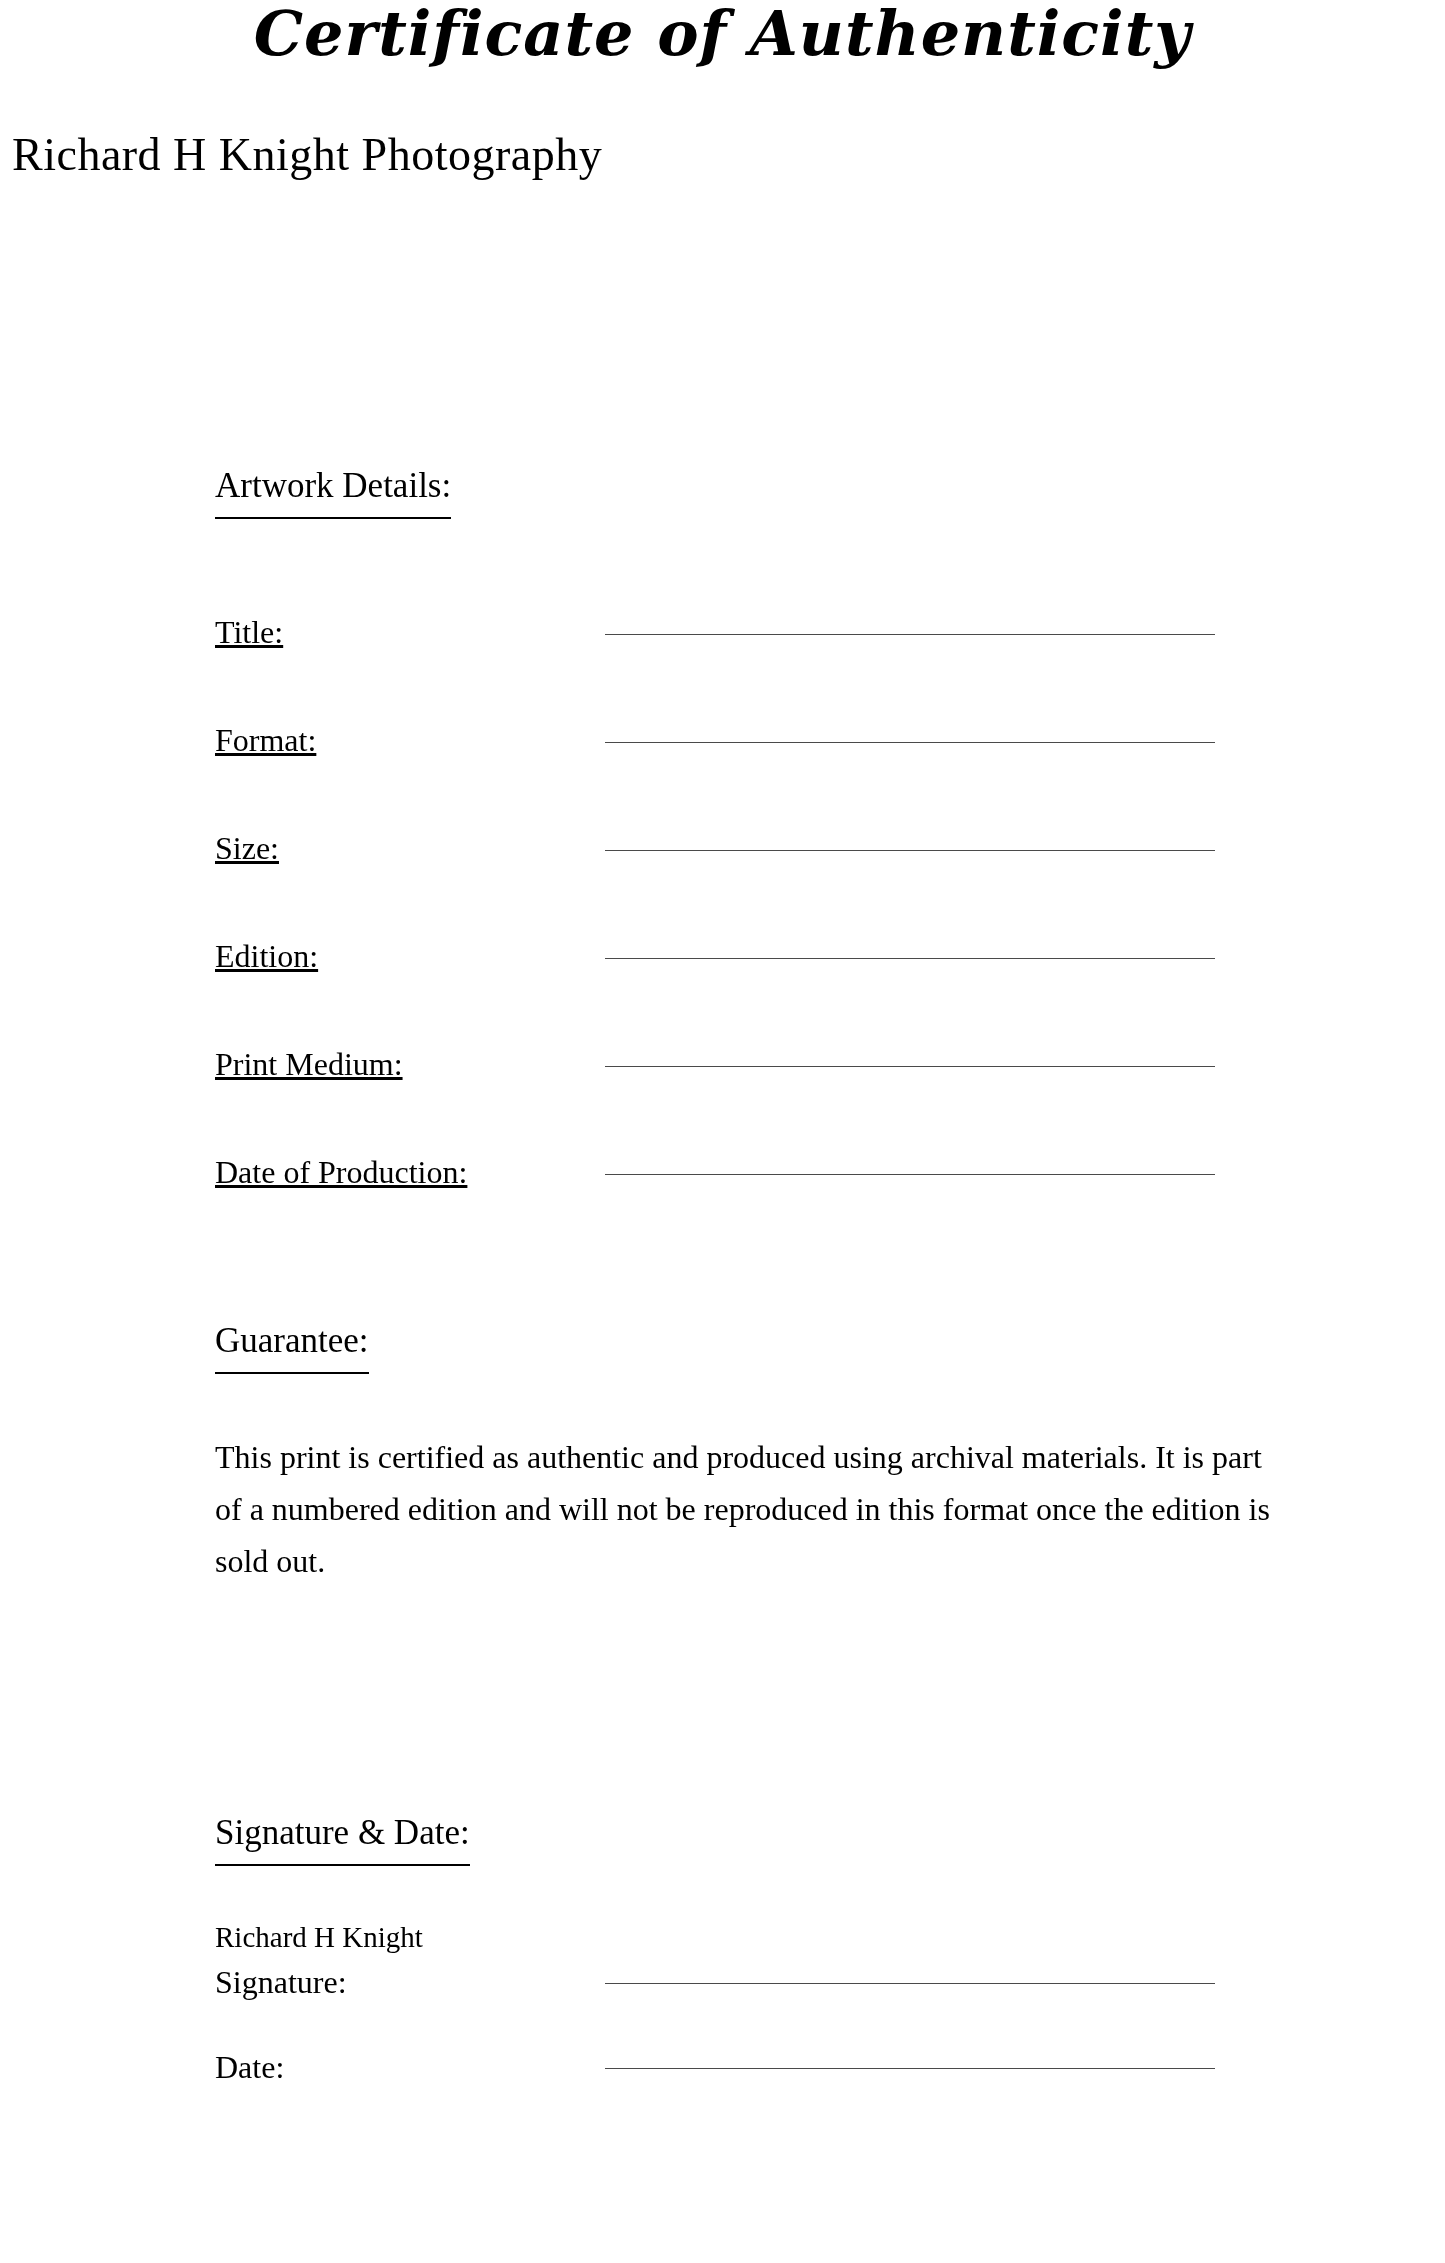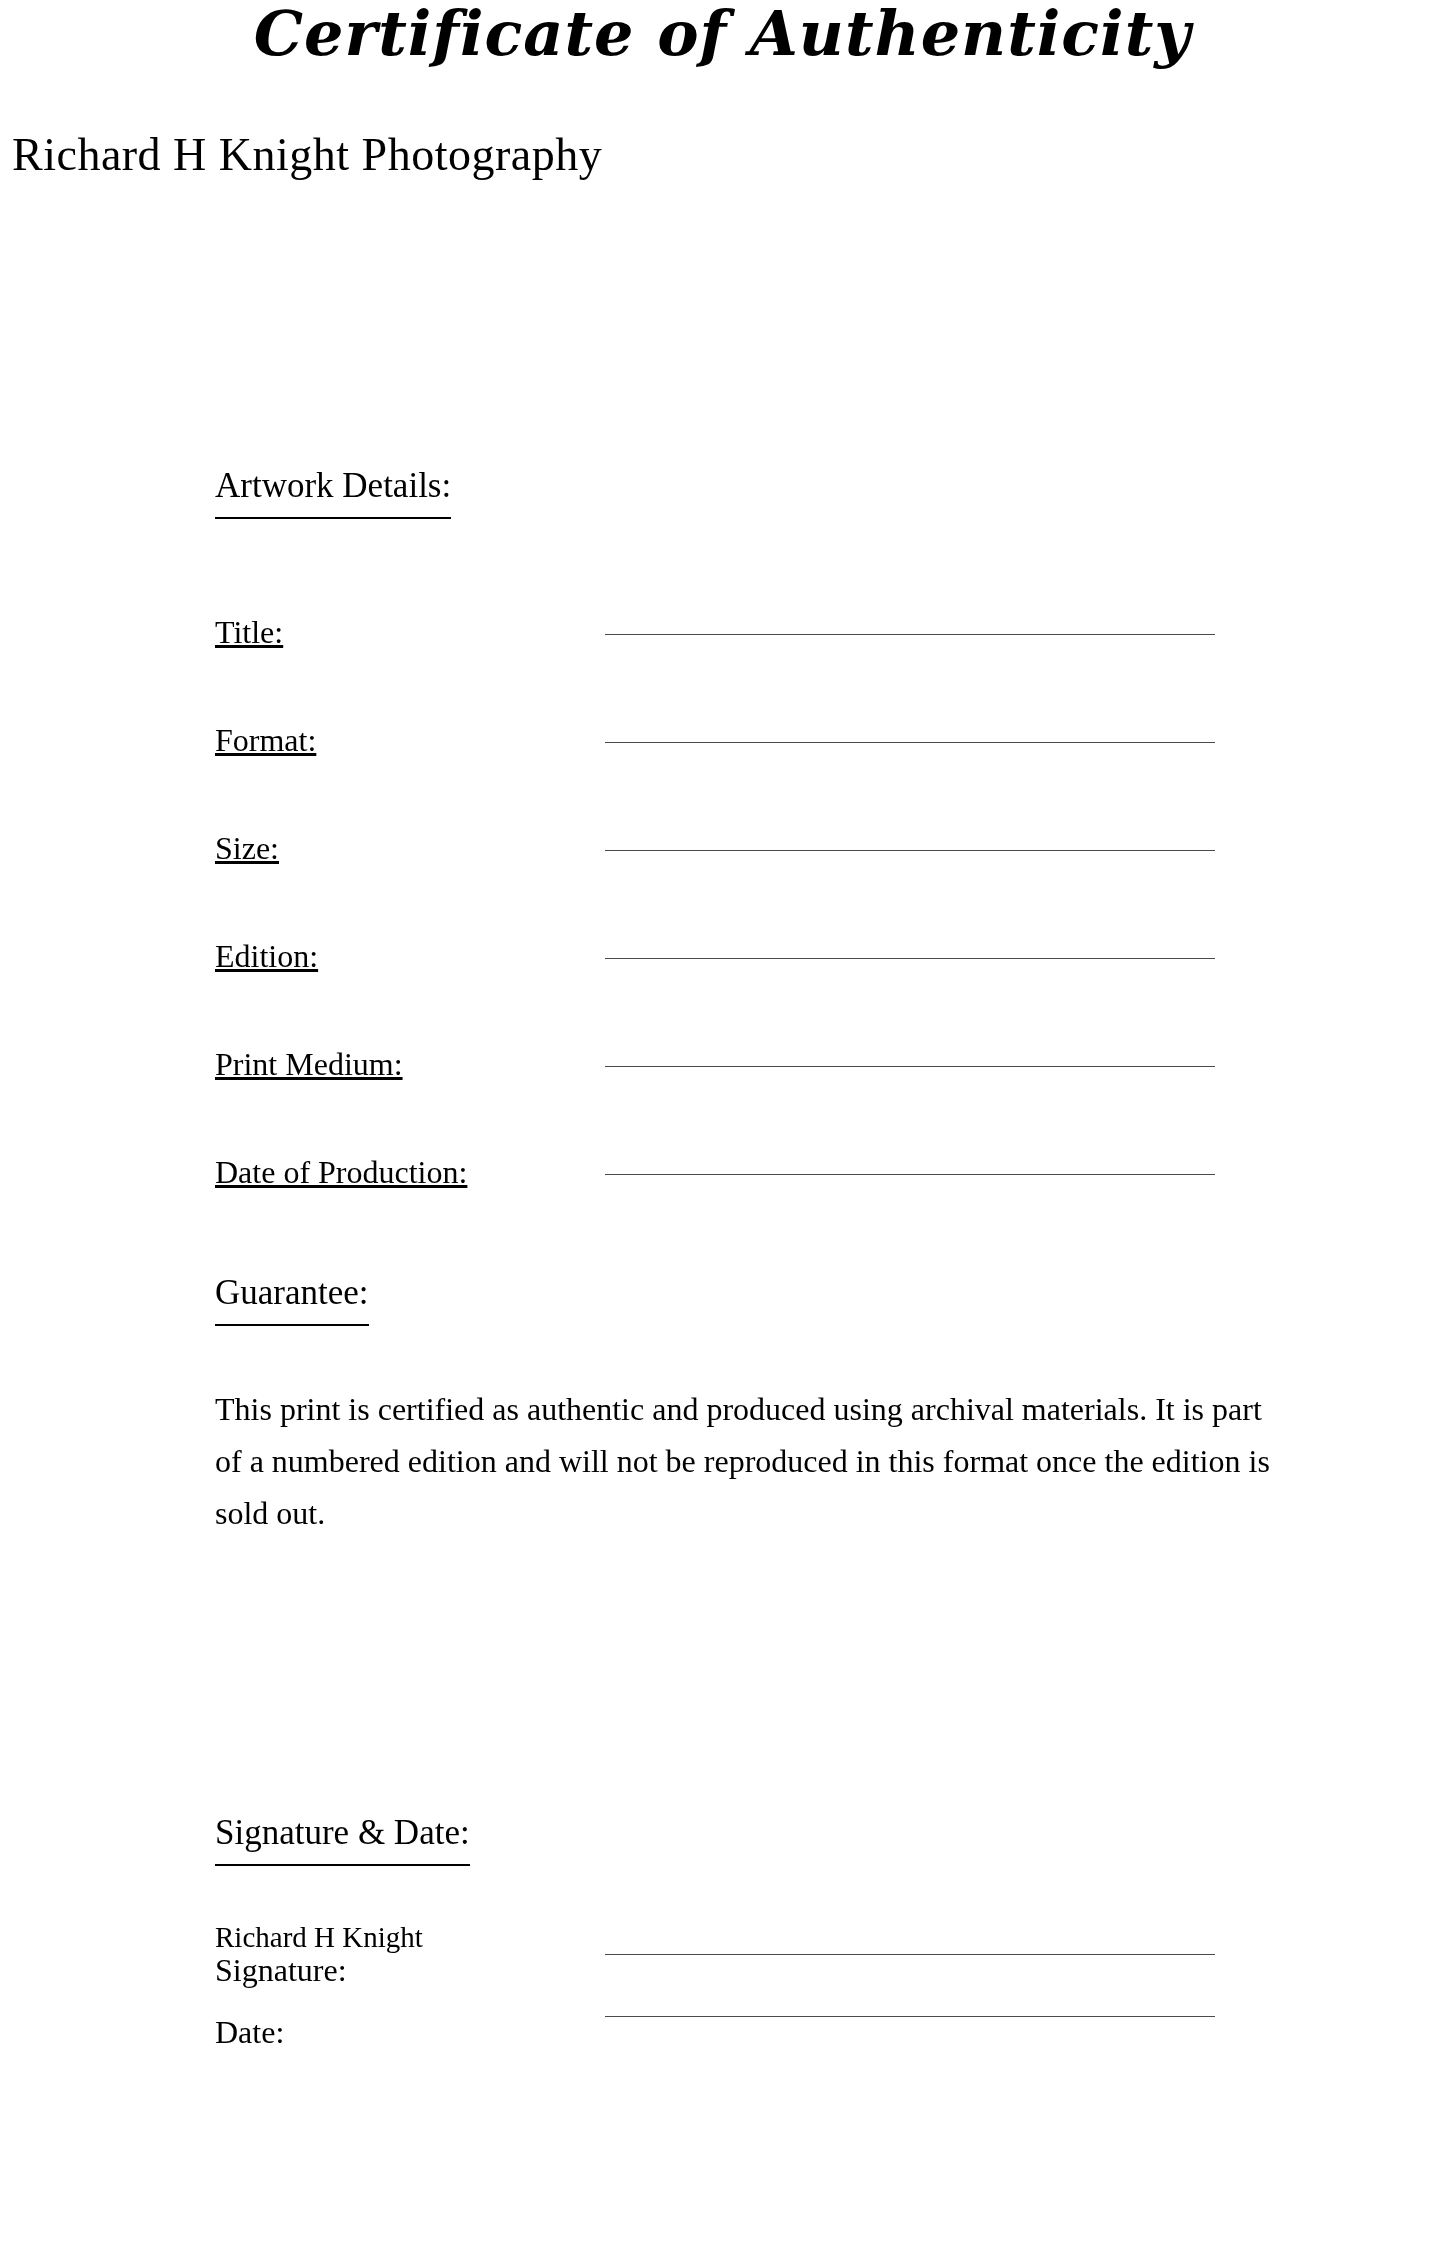--- a/index.html
+++ b/index.html
@@ -48,21 +48,21 @@
     display: inline-block;
     border-bottom: 2px solid #000;
     padding-bottom: 10px;
     line-height: 1.2;
   }
   .section {
     position: absolute;
     left: 215px;
   }
   #artwork-section { top: 465px; }
-  #guarantee-section { top: 1272px; }
+  #guarantee-section { top: 1320px; }
   #signature-section { top: 1812px; }
 
   
   .fields {
     margin-top: 62px;
   }
   .field-row {
     display: flex;
     align-items: center;
     height: 108px;
@@ -94,21 +94,21 @@
   
   .sig-fields { margin-top: 55px; }
   .sig-name {
     font-size: 29px;
     line-height: 1.12;
     white-space: nowrap;
     margin-top: 48px;
   }
   .sig-row {
     display: flex;
-    align-items: flex-start;
+    align-items: center;
     height: 62px;
   }
   .sig-row.date-row { height: 108px; }
   .sig-label {
     font-size: 32px;
     width: 390px;
     flex: 0 0 390px;
     line-height: 1.1;
     padding-bottom: 4px;
     white-space: nowrap;

